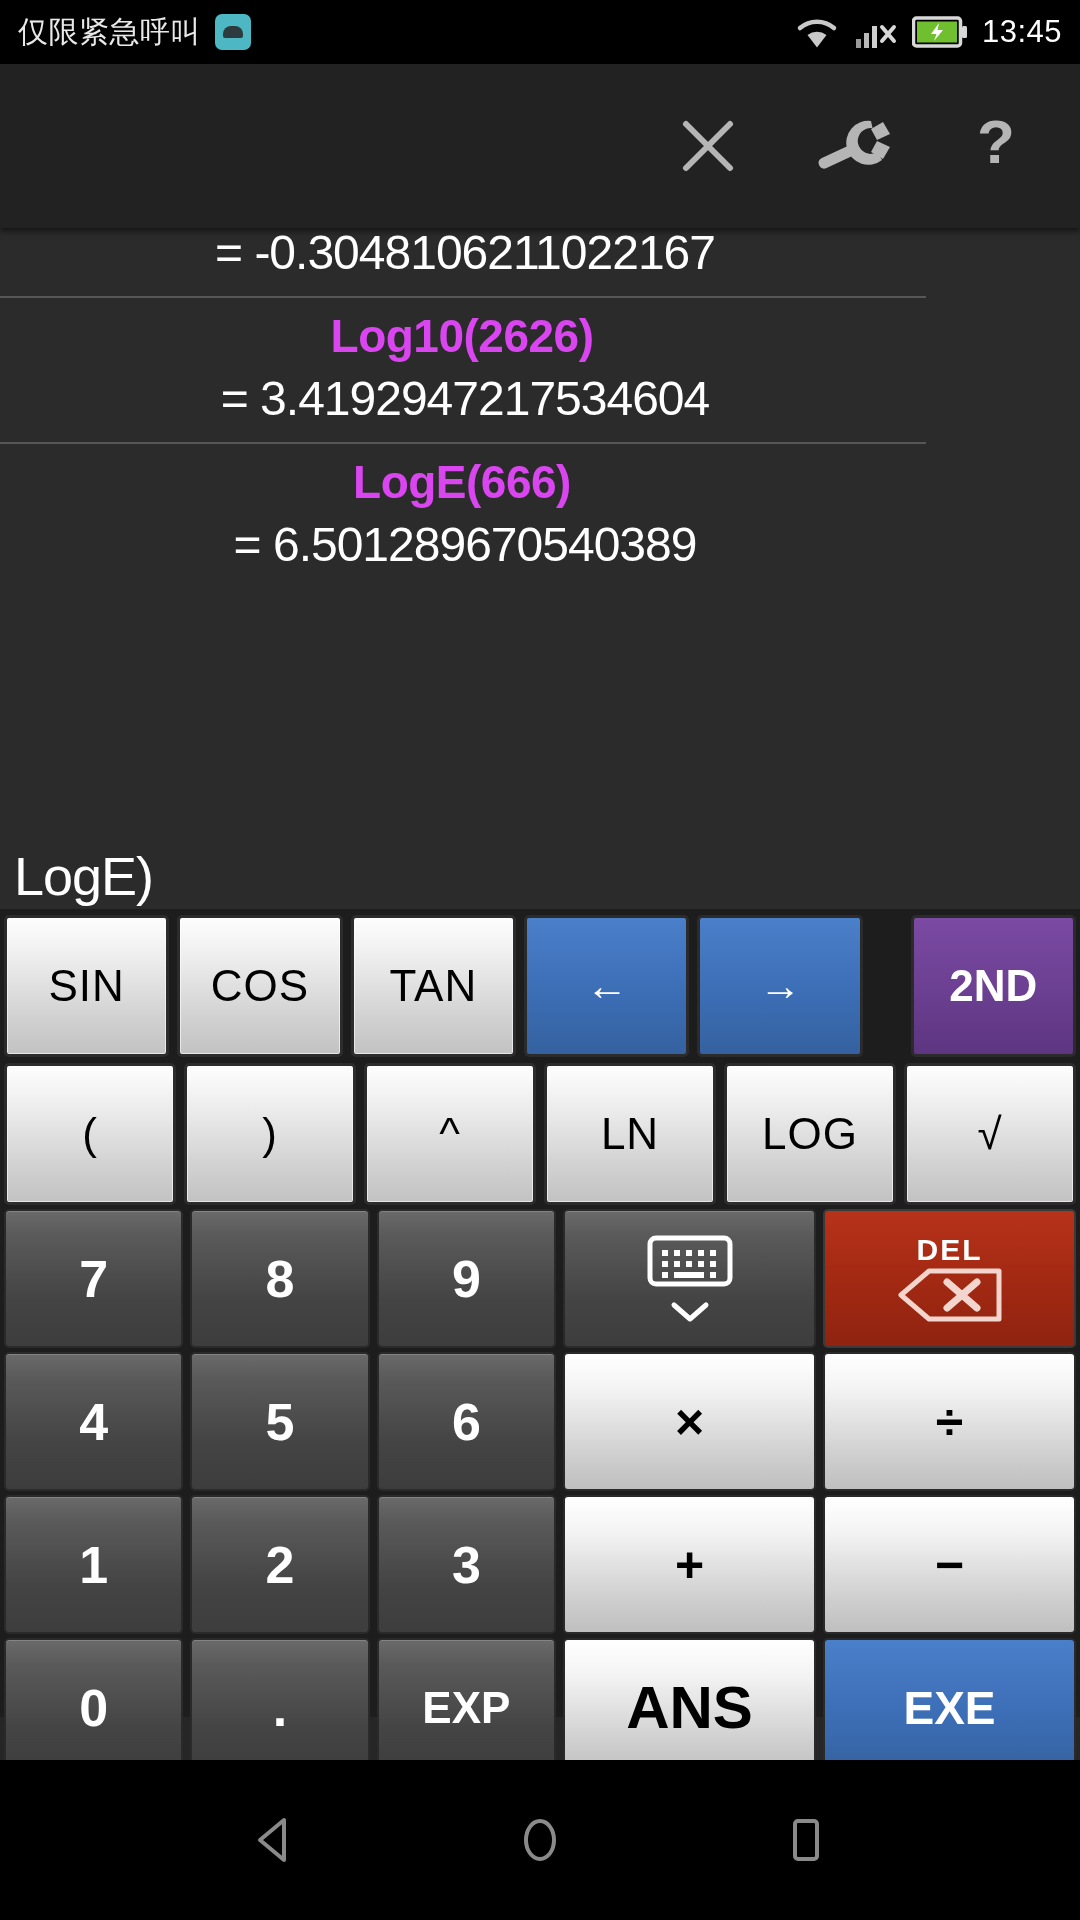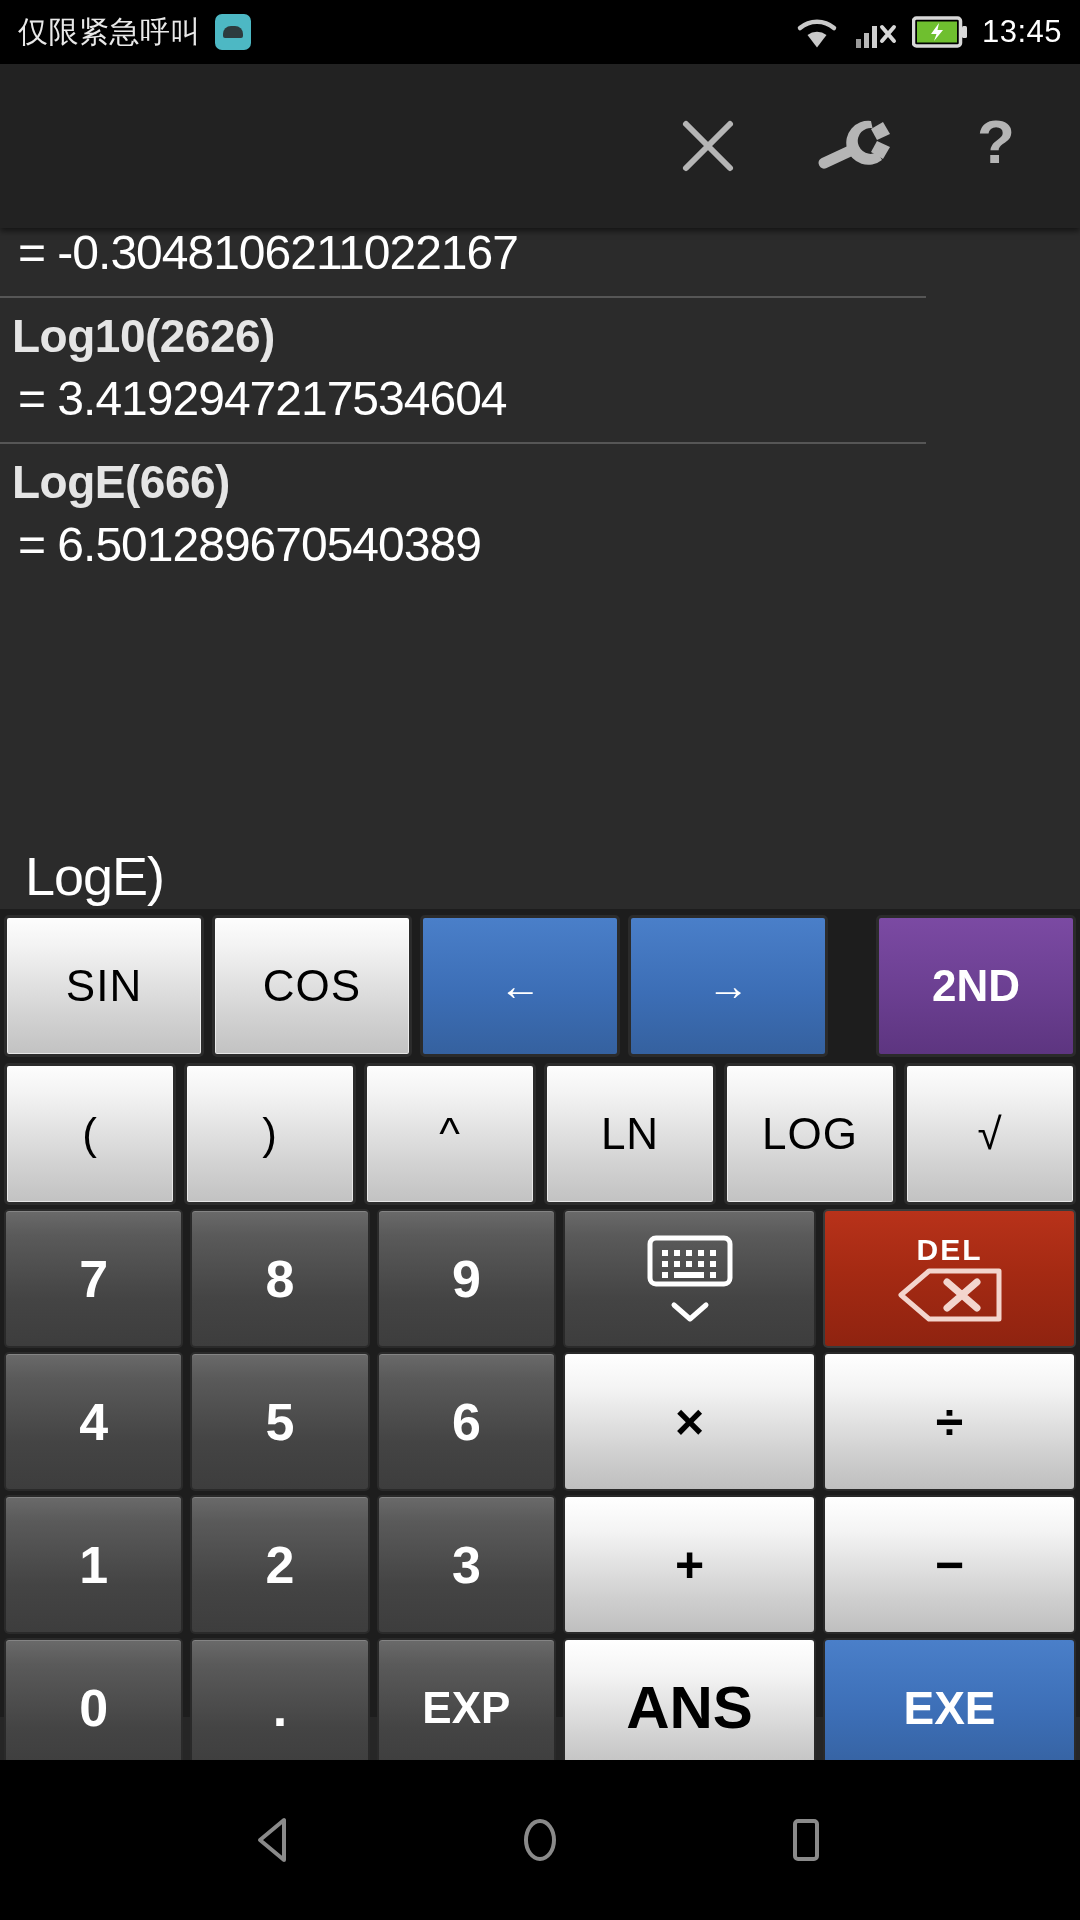--- a/index.html
+++ b/index.html
@@ -38,34 +38,34 @@
     padding-right:38px; gap:52px;
     box-shadow:0 3px 6px rgba(0,0,0,.55);
   }
   .tb-btn{ width:92px; height:92px; display:flex; align-items:center; justify-content:center; }
 
   
   .history{
     position:absolute; top:64px; left:0; width:1080px; height:850px;
     overflow:hidden; background:#2b2b2b;
   }
-  .hist-inner{ position:absolute; left:0; top:-58px; width:926px; }
+  .hist-inner{ position:absolute; left:0; top:-58px; width:926px;text-align:center; }
   .hist-entry{ padding:0 0 0 0; border-bottom:2px solid #565656; }
   .hist-expr{
-    color:#e5e5e5; font-weight:bold; font-size:46px;
+    color:#d946ef; font-weight:bold; font-size:46px;
     padding:12px 14px 6px 12px; line-height:1.15; letter-spacing:-.5px;
   }
   .hist-val{
     color:#ffffff; font-size:48px; padding:2px 14px 16px 18px;
     line-height:1.15; letter-spacing:-1px;
   }
 
   
   .inputwrap{
-    position:absolute; left:11px; top:830px; width:1056px; height:120px;
+    position:absolute; left:0; top:830px; width:1056px; height:120px;
     background:#2b2b2b;
   }
   .input-text{
     color:#fff; font-size:54px; padding:18px 0 0 14px; letter-spacing:-1px;
     height:84px; line-height:1.05;
   }
   .input-underline{
     position:absolute; left:10px; right:10px; bottom:18px; height:6px;
     background:#84cbc6; border-radius:1px;
   }
@@ -215,20 +215,21 @@
   <div class="inputwrap">
     <div class="input-text">LogE)</div>
     <div class="input-underline"></div>
   </div>
 
   <div class="keypad">
 
     <div class="krow fnrow">
       <div class="key k-light">SIN</div>
       <div class="key k-light">COS</div>
+      <div class="key k-light">TAN</div>
       <div class="key k-blue">←</div>
       <div class="key k-blue">→</div>
       <div class="key k-purple">2ND</div>
     </div>
 
     <div class="krow fnrow">
       <div class="key k-light">(</div>
       <div class="key k-light">)</div>
       <div class="key k-light">^</div>
       <div class="key k-light">LN</div>

